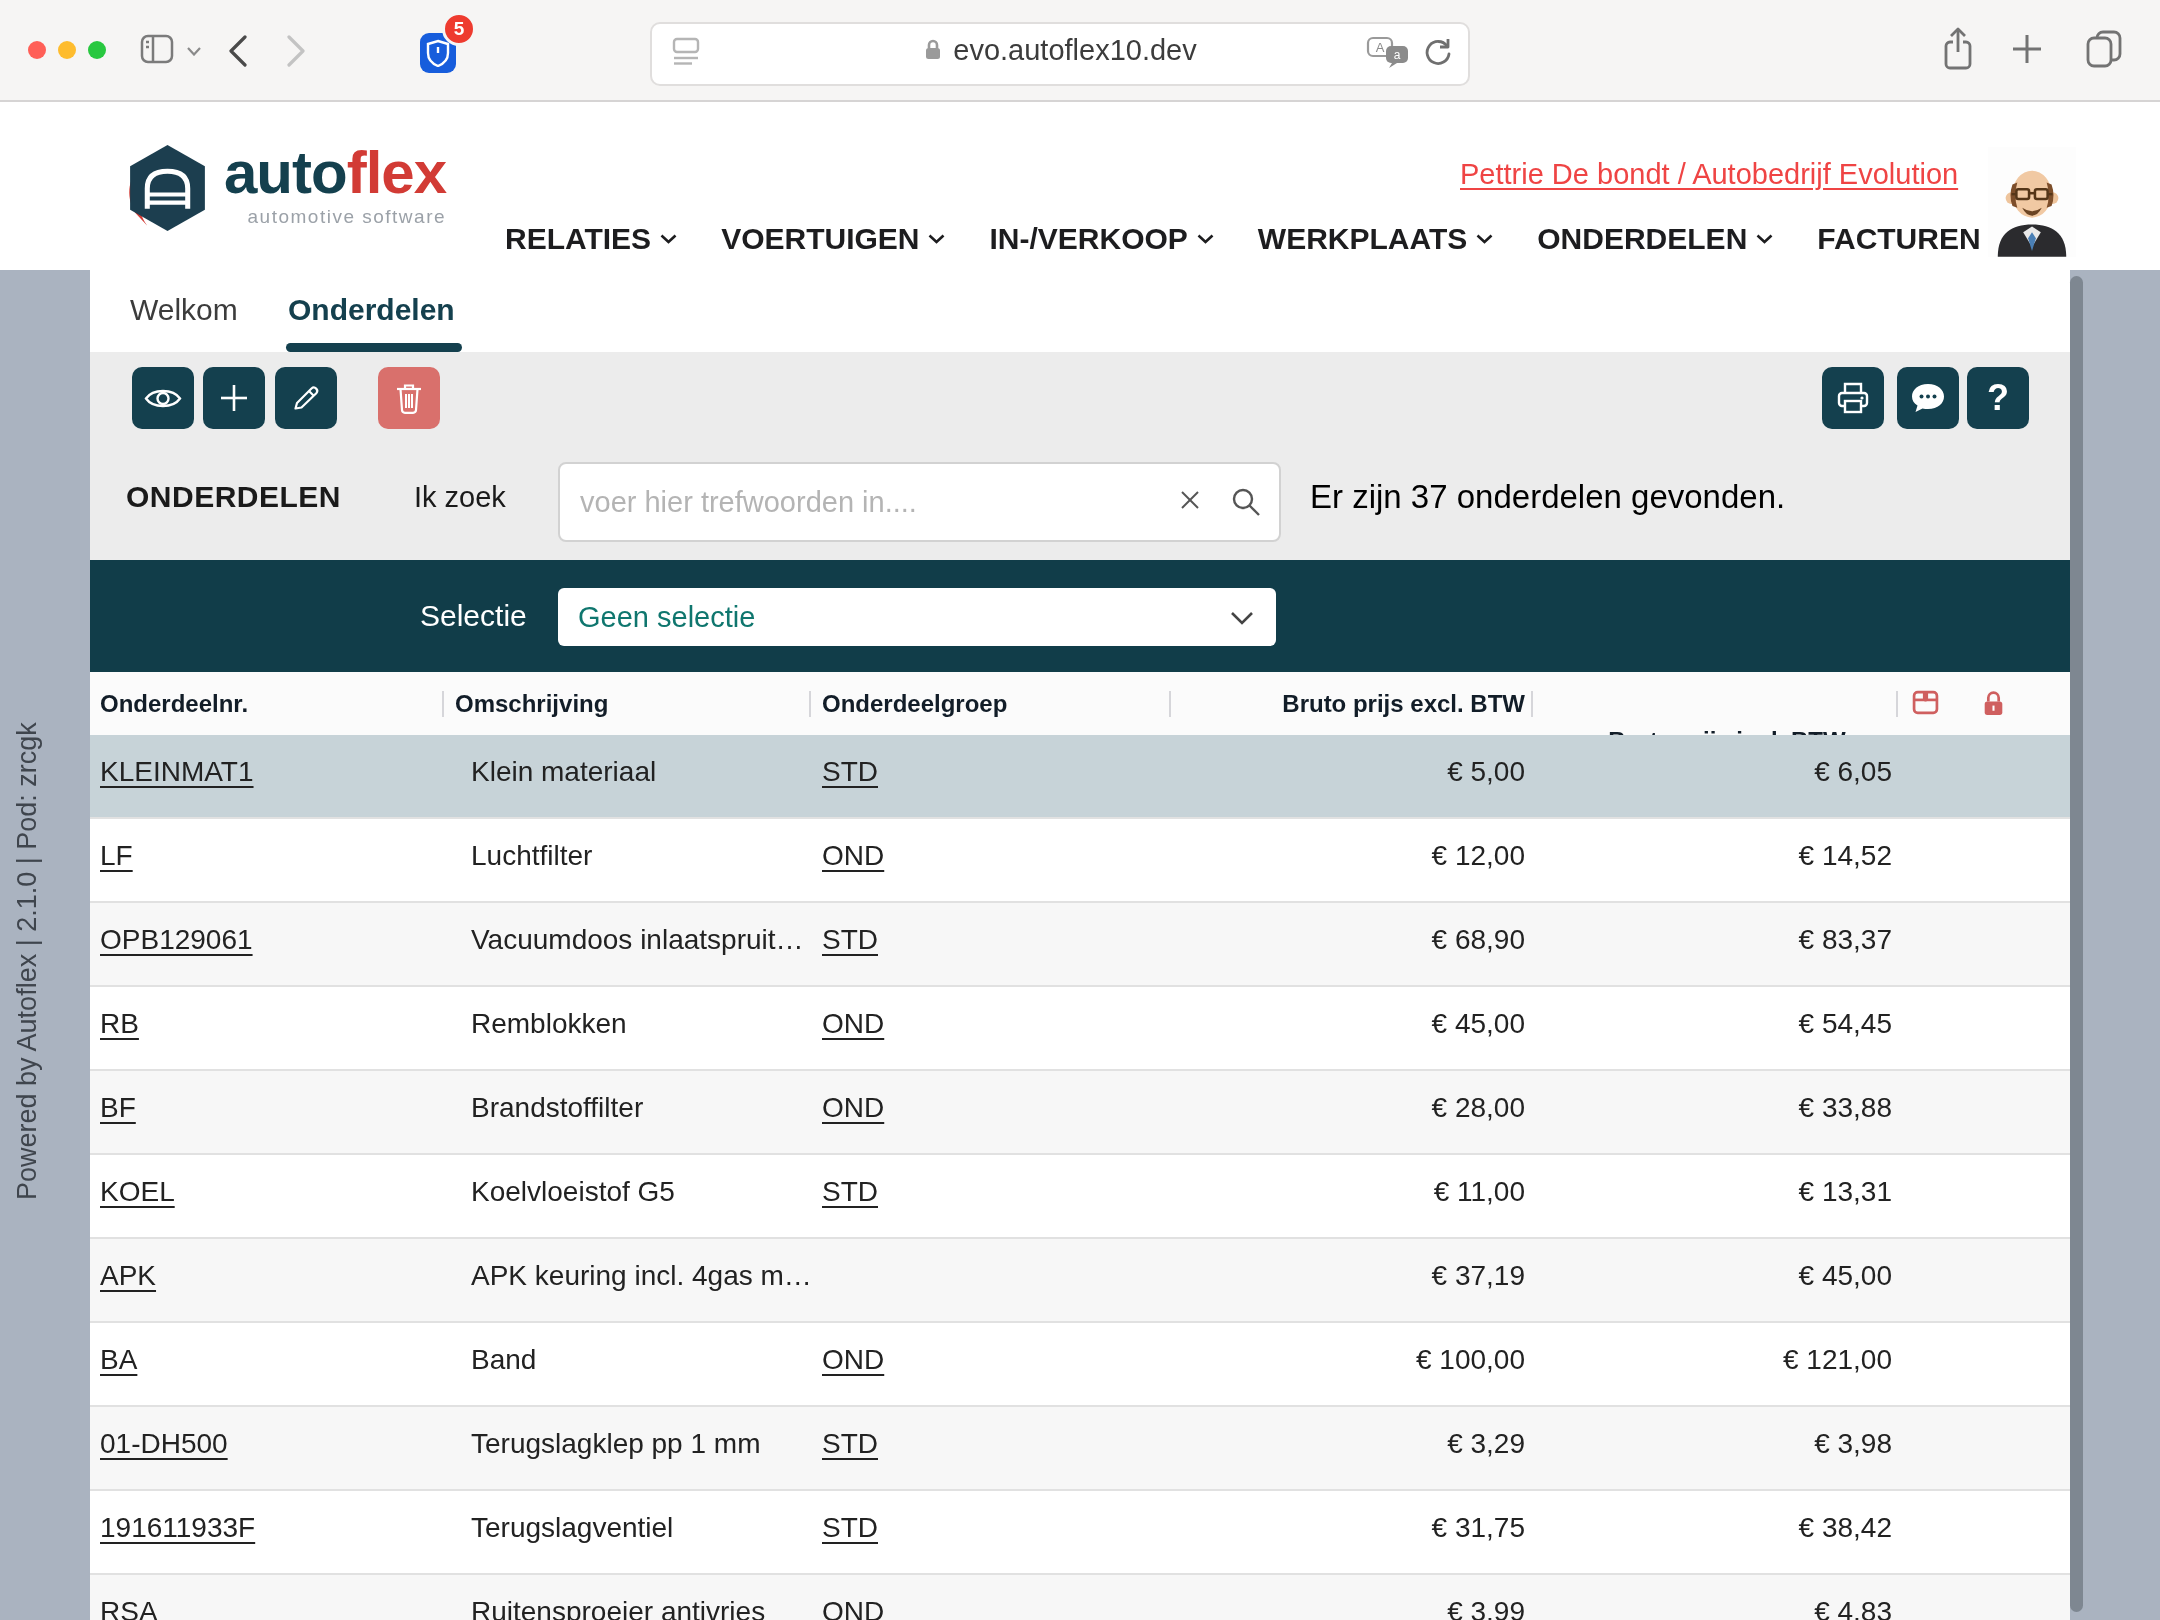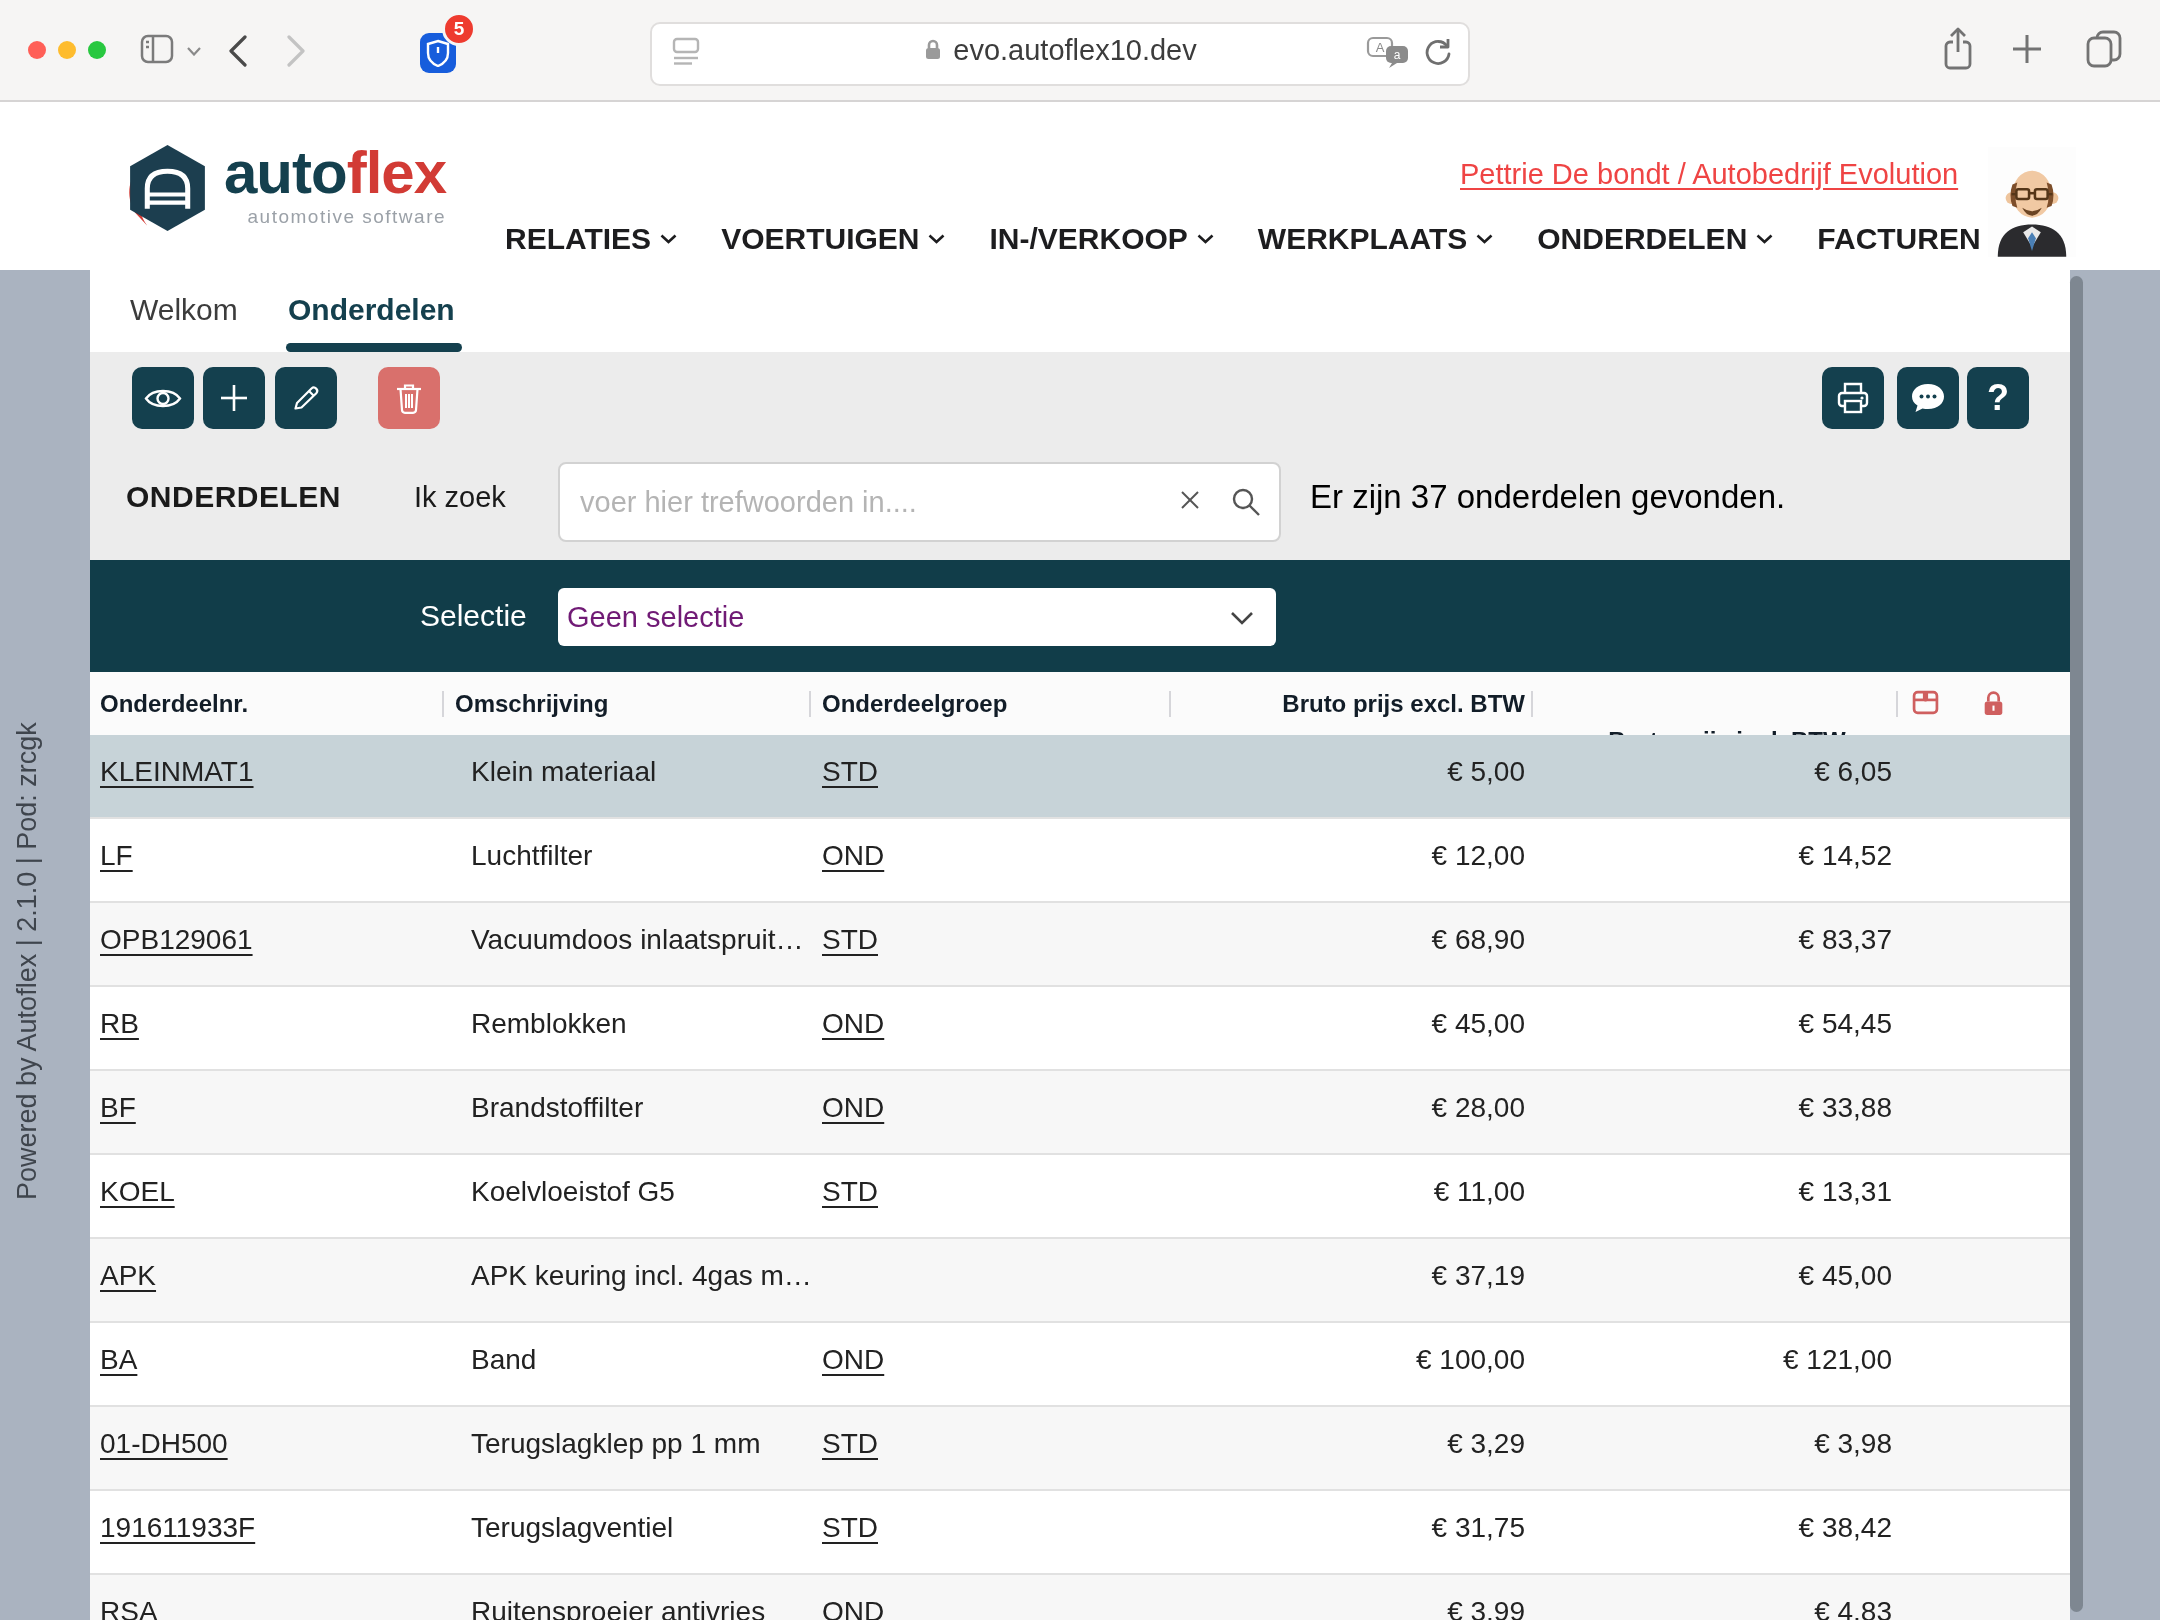--- a/index.html
+++ b/index.html
@@ -44,21 +44,21 @@
   .searchwrap{position:absolute;left:468px;top:110px;width:723px;height:80px;}
   .searchwrap input{width:100%;height:100%;box-sizing:border-box;border:2px solid #d2d2d2;border-radius:8px;padding:0 120px 0 20px;font-size:29px;color:#333;font-family:inherit;outline:none;}
   .searchwrap input::placeholder{color:#b4b4b4;}
   .clearx{position:absolute;left:620px;top:26px;cursor:pointer;}
   .mag{position:absolute;left:672px;top:24px;cursor:pointer;}
   .results{position:absolute;left:1220px;top:120px;line-height:50px;font-size:33px;color:#000000;}
   
   .tealband{position:absolute;left:0;top:290px;width:1980px;height:112px;background:var(--teal-band,#113d49);}
   .sellabel{position:absolute;left:330px;top:0;line-height:112px;font-size:30px;color:#fff;}
   .selectbox{position:absolute;left:468px;top:28px;width:718px;height:58px;background:#fff;border-radius:6px;box-sizing:border-box;cursor:pointer;}
-  .selectval{position:absolute;left:9px;top:0;line-height:58px;font-size:29px;color:#701a75;}
+  .selectval{position:absolute;left:20px;top:0;line-height:58px;font-size:29px;color:#0f766e;}
   .selchev{position:absolute;right:22px;top:23px;}
   
   .thead{position:absolute;left:0;top:402px;width:1980px;height:63px;background:#fbfbfb;}
   .hc{position:absolute;top:0;line-height:63px;font-size:24px;font-weight:700;color:#121d28;}
   .h1{left:10px;} .h2{left:365px;} .h3{left:732px;}
   .h4{left:1085px;width:350px;text-align:right;} .h5{left:1472px;width:330px;text-align:center;margin-top:37px;}
   .sep{position:absolute;top:19px;width:2px;height:26px;background:#d6d6da;}
   .hicon{position:absolute;top:17px;}
   .tbody{position:absolute;left:0;top:465px;width:1980px;}
   .row{position:relative;width:1980px;height:84px;background:#fff;border-bottom:2px solid #e1e1e1;box-sizing:border-box;}

